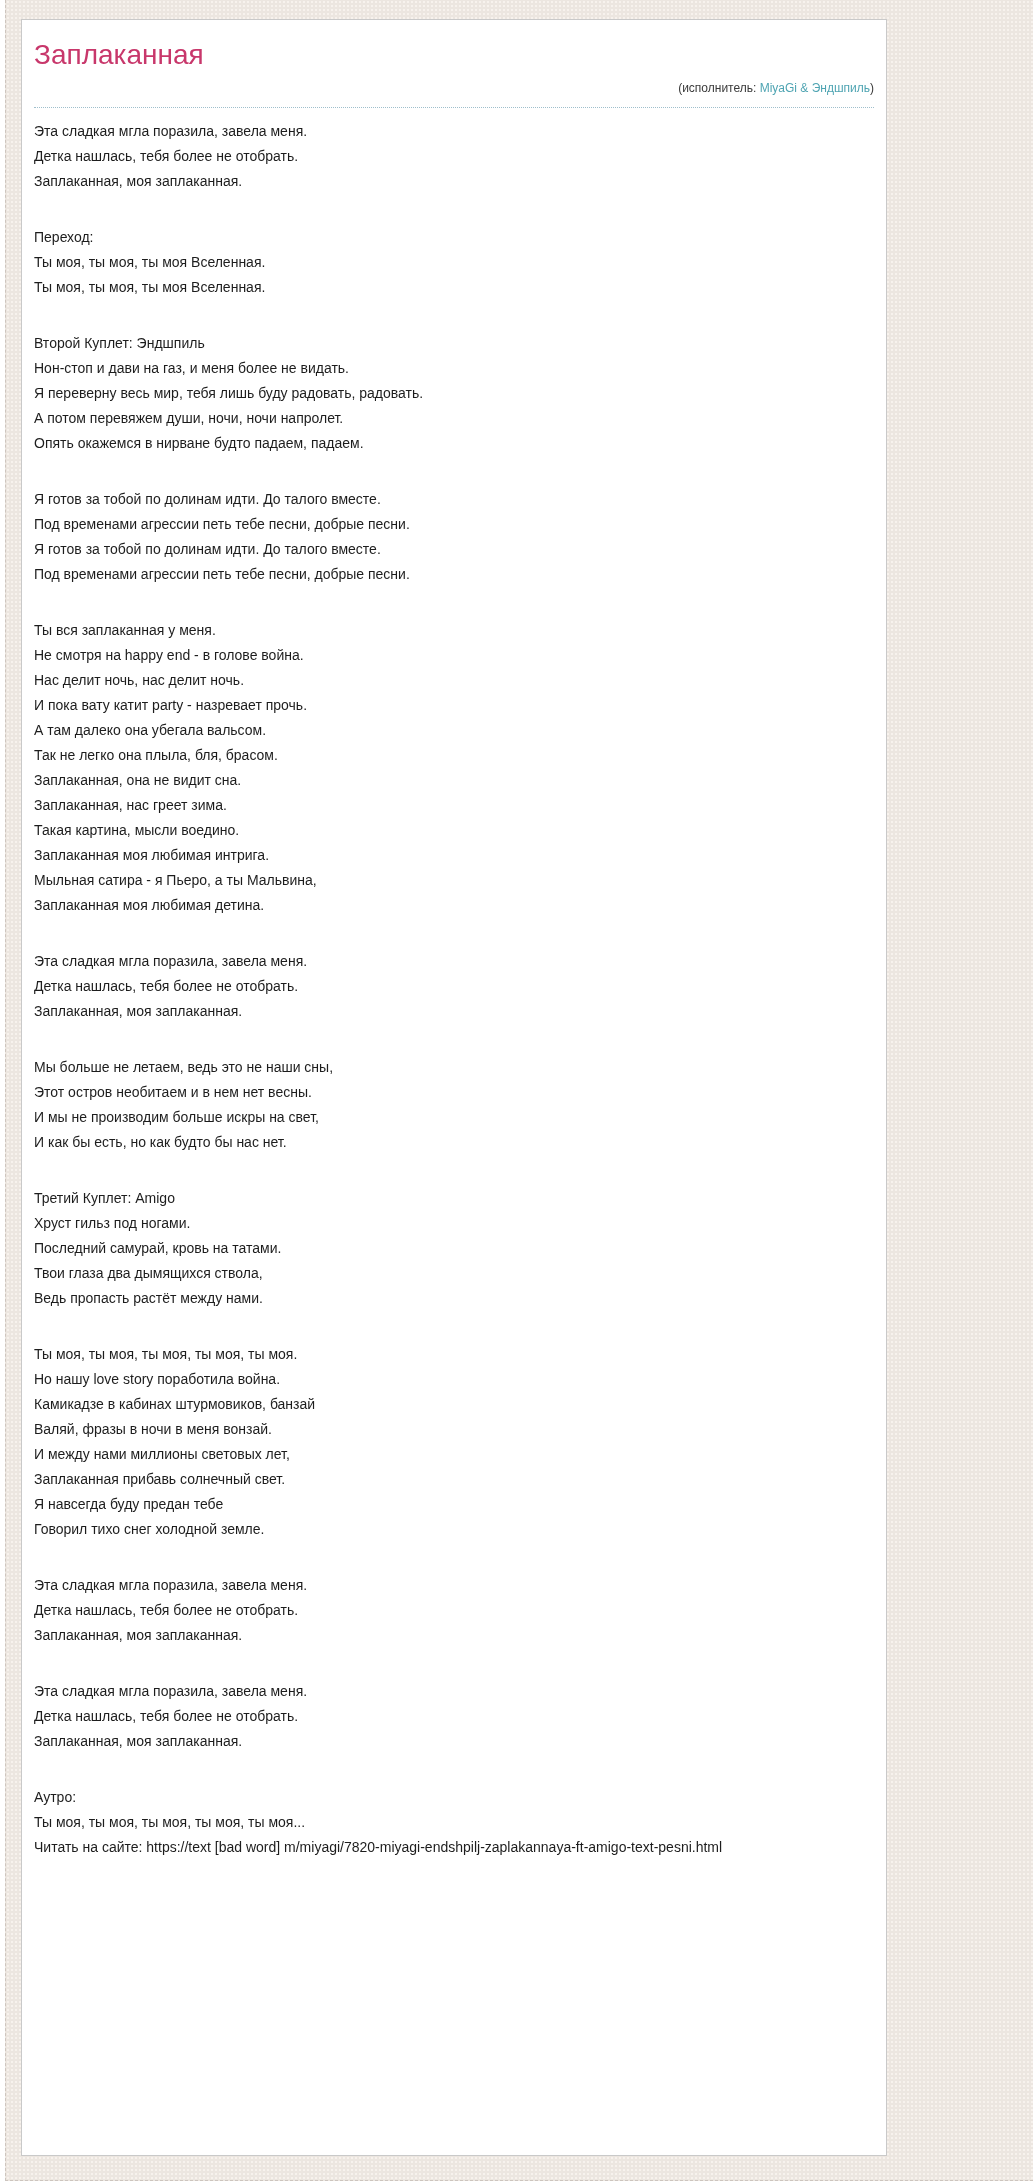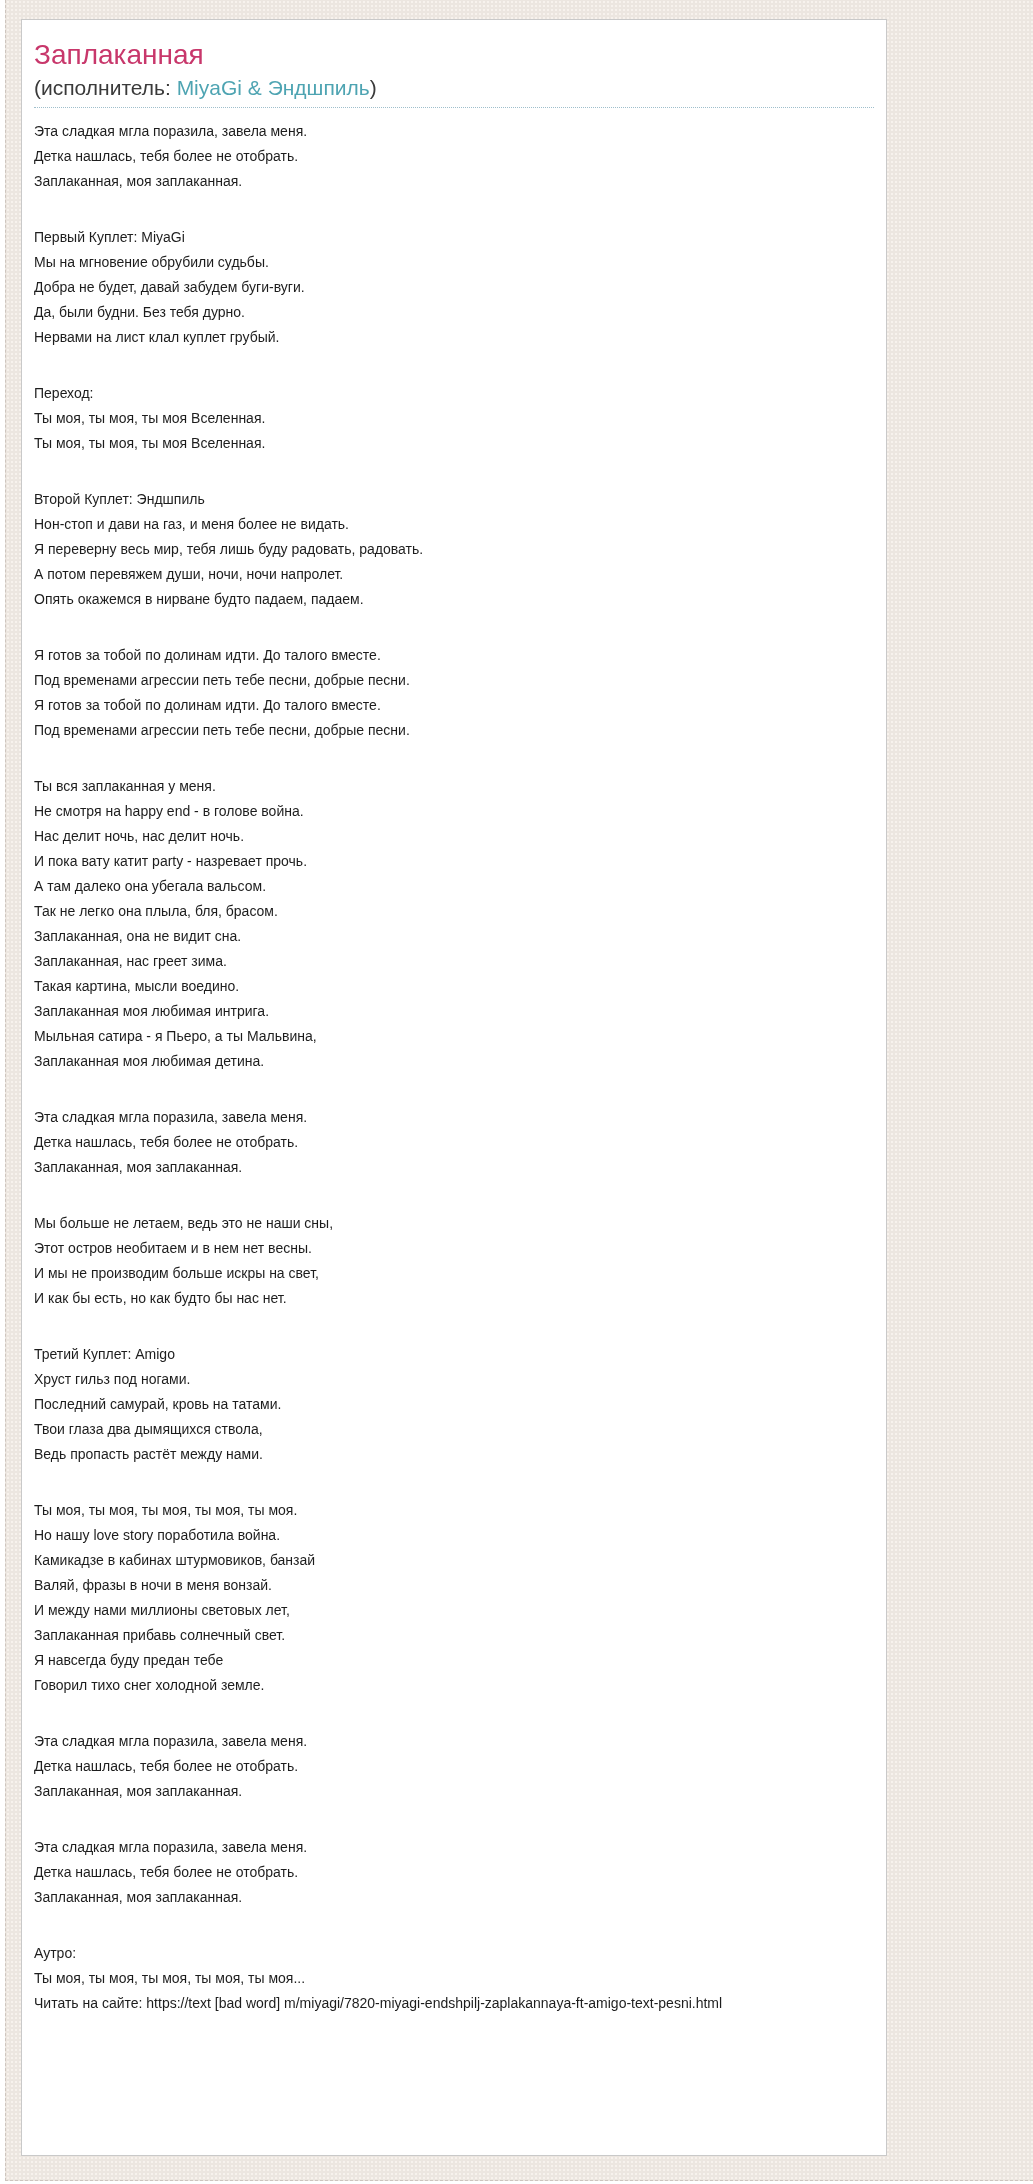--- a/index.html
+++ b/index.html
@@ -38,25 +38,26 @@
   }
   .song-title {
     margin: 0;
     font-size: 28px;
     line-height: 33px;
     font-weight: normal;
     color: #c8376b;
   }
   .artist-line {
     margin: 5px 0 0 0;
-    font-size: 21px;
+    font-size: 12px;
     line-height: 24px;
     color: #3a3a3a;
     padding-bottom: 7px;
     border-bottom: 1px dotted #9fbfcc;
+    text-align: right;
   }
   .artist-link {
     color: #4ea4b2;
     text-decoration: none;
     cursor: pointer;
   }
   .lyrics {
     margin-top: 11px;
     font-size: 14px;
     line-height: 25px;
@@ -74,21 +75,20 @@
 
 <div class="page-bg"></div>
 
 <div class="card">
   <h1 class="song-title">Заплаканная</h1>
 
   <p class="artist-line"><span>(исполнитель: </span><a class="artist-link">MiyaGi &amp; Эндшпиль</a><span>)</span></p>
 
   <div class="lyrics">
       <p class="stanza">Эта сладкая мгла поразила, завела меня.<br>Детка нашлась, тебя более не отобрать.<br>Заплаканная, моя заплаканная.</p>
-      <p class="stanza">Первый Куплет: MiyaGi<br>Мы на мгновение обрубили судьбы.<br>Добра не будет, давай забудем буги-вуги.<br>Да, были будни. Без тебя дурно.<br>Нервами на лист клал куплет грубый.</p>
       <p class="stanza">Переход:<br>Ты моя, ты моя, ты моя Вселенная.<br>Ты моя, ты моя, ты моя Вселенная.</p>
       <p class="stanza">Второй Куплет: Эндшпиль<br>Нон-стоп и дави на газ, и меня более не видать.<br>Я переверну весь мир, тебя лишь буду радовать, радовать.<br>А потом перевяжем души, ночи, ночи напролет.<br>Опять окажемся в нирване будто падаем, падаем.</p>
       <p class="stanza">Я готов за тобой по долинам идти. До талого вместе.<br>Под временами агрессии петь тебе песни, добрые песни.<br>Я готов за тобой по долинам идти. До талого вместе.<br>Под временами агрессии петь тебе песни, добрые песни.</p>
       <p class="stanza">Ты вся заплаканная у меня.<br>Не смотря на happy end - в голове война.<br>Нас делит ночь, нас делит ночь.<br>И пока вату катит party - назревает прочь.<br>А там далеко она убегала вальсом.<br>Так не легко она плыла, бля, брасом.<br>Заплаканная, она не видит сна.<br>Заплаканная, нас греет зима.<br>Такая картина, мысли воедино.<br>Заплаканная моя любимая интрига.<br>Мыльная сатира - я Пьеро, а ты Мальвина,<br>Заплаканная моя любимая детина.</p>
       <p class="stanza">Эта сладкая мгла поразила, завела меня.<br>Детка нашлась, тебя более не отобрать.<br>Заплаканная, моя заплаканная.</p>
       <p class="stanza">Мы больше не летаем, ведь это не наши сны,<br>Этот остров необитаем и в нем нет весны.<br>И мы не производим больше искры на свет,<br>И как бы есть, но как будто бы нас нет.</p>
       <p class="stanza">Третий Куплет: Amigo<br>Хруст гильз под ногами.<br>Последний самурай, кровь на татами.<br>Твои глаза два дымящихся ствола,<br>Ведь пропасть растёт между нами.</p>
       <p class="stanza">Ты моя, ты моя, ты моя, ты моя, ты моя.<br>Но нашу love story поработила война.<br>Камикадзе в кабинах штурмовиков, банзай<br>Валяй, фразы в ночи в меня вонзай.<br>И между нами миллионы световых лет,<br>Заплаканная прибавь солнечный свет.<br>Я навсегда буду предан тебе<br>Говорил тихо снег холодной земле.</p>
       <p class="stanza">Эта сладкая мгла поразила, завела меня.<br>Детка нашлась, тебя более не отобрать.<br>Заплаканная, моя заплаканная.</p>
       <p class="stanza">Эта сладкая мгла поразила, завела меня.<br>Детка нашлась, тебя более не отобрать.<br>Заплаканная, моя заплаканная.</p>

